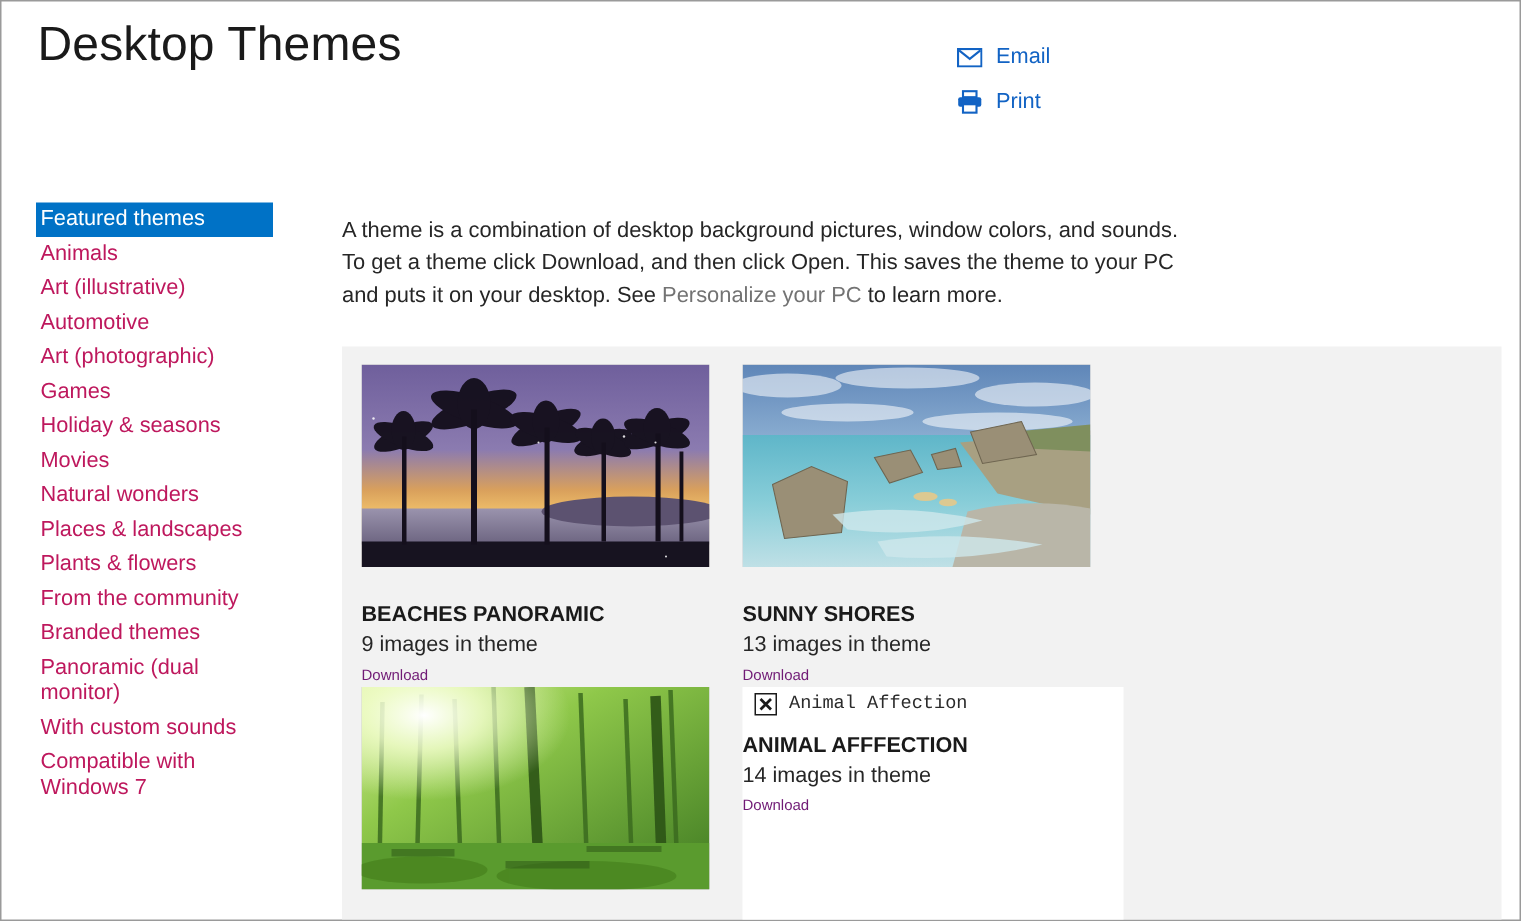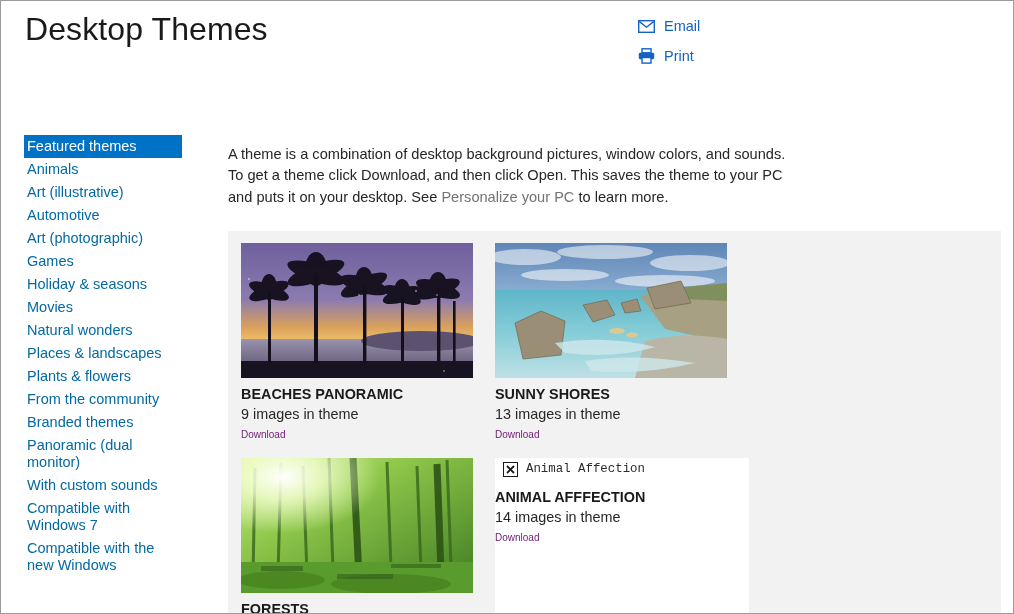--- a/index.html
+++ b/index.html
@@ -31,21 +31,21 @@
     top: 10px;
     font-size: 32px;
     font-weight: 300;
     letter-spacing: 0.1px;
     color: #1a1a1a;
     white-space: nowrap;
   }
   .actions {
     position: absolute;
     left: 636px;
-    top: 14px;
+    top: 26px;
     width: 200px;
   }
   .action-row {
     display: flex;
     align-items: center;
     height: 22px;
     margin-bottom: 8px;
     cursor: pointer;
   }
   .action-icon {
@@ -64,21 +64,21 @@
   
   .sidebar {
     position: absolute;
     left: 23px;
     top: 134px;
     width: 158px;
   }
   .nav-item {
     font-size: 14.5px;
     line-height: 17px;
-    color: #0369a1;
+    color: #be185d;
     padding: 3px 4px 3px 3px;
     cursor: pointer;
   }
   .nav-item.selected {
     background: #0072c6;
     color: #ffffff;
   }
   
   .intro {
     position: absolute;
@@ -118,21 +118,21 @@
   }
   .thumb {
     width: 232px;
     height: 135px;
     overflow: hidden;
     position: relative;
     background: #cfcfcf;
   }
   .thumb svg { display: block; }
   .card-title {
-    margin-top: 8px;
+    margin-top: 24px;
     font-size: 14.4px;
     font-weight: bold;
     line-height: 17px;
     color: #1a1a1a;
     text-transform: uppercase;
   }
   .card-count {
     margin-top: 2px;
     font-size: 14.4px;
     line-height: 19px;
@@ -212,21 +212,20 @@
     <div class="nav-item">Holiday &amp; seasons</div>
     <div class="nav-item">Movies</div>
     <div class="nav-item">Natural wonders</div>
     <div class="nav-item">Places &amp; landscapes</div>
     <div class="nav-item">Plants &amp; flowers</div>
     <div class="nav-item">From the community</div>
     <div class="nav-item">Branded themes</div>
     <div class="nav-item">Panoramic (dual monitor)</div>
     <div class="nav-item">With custom sounds</div>
     <div class="nav-item">Compatible with Windows 7</div>
-    <div class="nav-item">Compatible with the new Windows</div>
   </nav>
 
   <p class="intro">
     <span>A theme is a combination of desktop background pictures, window colors, and sounds. To get a theme click Download, and then click Open. This saves the theme to your PC and puts it on your desktop. See </span><a>Personalize your PC</a><span> to learn more.</span>
   </p>
 
   <section class="gallery">
     <div class="grid">
 
       <div class="card">

